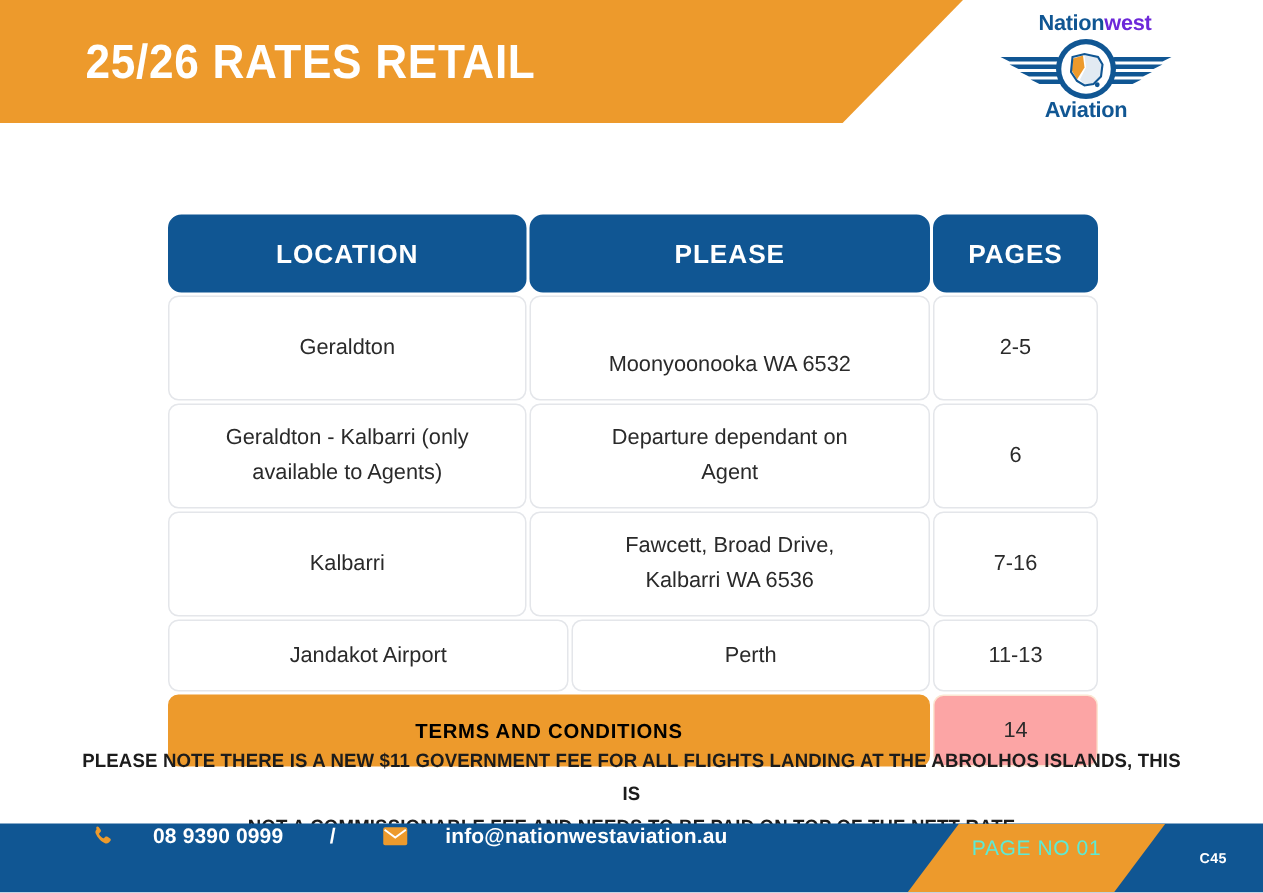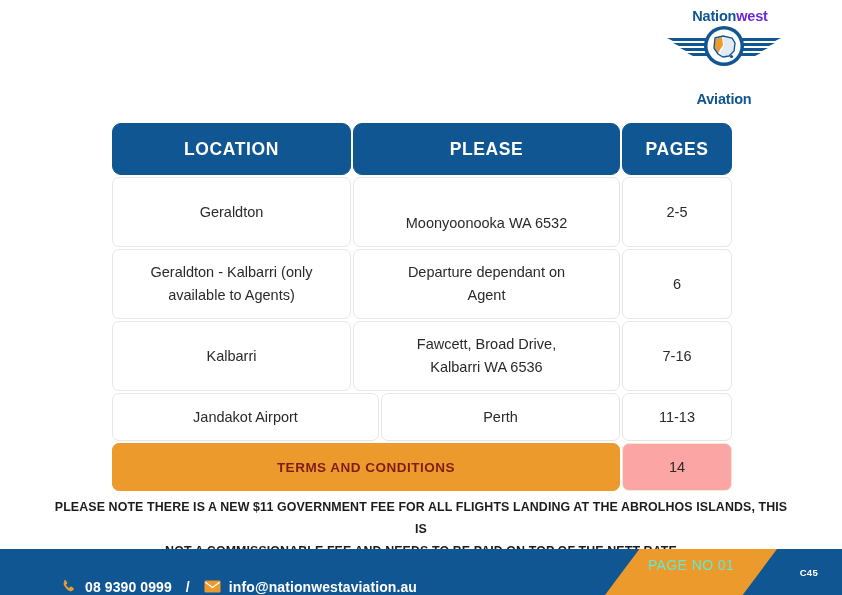--- a/index.html
+++ b/index.html
@@ -84,21 +84,20 @@
   .logo-bottom {
     position: absolute;
     left: 0;
     top: 58px;
     width: 122px;
     text-align: center;
     font-size: 14.5px;
     font-weight: bold;
     color: #105693;
     letter-spacing: -0.2px;
-    margin-top: 25px;
   }
 
   
   .table {
     position: absolute;
     left: 112px;
     top: 123px;
     width: 620px;
   }
   .trow {
@@ -126,32 +125,32 @@
 
   .head .cell {
     background: #105693;
     border-color: #105693;
     color: #ffffff;
     font-size: 17.5px;
     font-weight: bold;
     letter-spacing: 0.6px;
     border-radius: 9px;
   }
-  .head { height: 52px; }
+  .head { height: 52px; margin-top: 20px; }
   .head .cell { height: 52px; }
 
   .r-tall .cell { height: 70px; }
   .r-short .cell { height: 48px; }
 
   .terms-cell {
     width: 508px;
     flex: 0 0 508px;
     background: #ed9a2c;
     border-color: #ed9a2c;
-    color: #7f1d1d;
+    color: #000000;
     font-size: 13.5px;
     font-weight: bold;
     letter-spacing: 0.5px;
     height: 48px;
   }
   .pages-highlight {
     background: #fca5a5;
     border-color: #fbe6d2;
     height: 48px;
   }
@@ -181,22 +180,22 @@
     height: 46px;
     background: #105693;
     overflow: hidden;
   }
   .footer-contact {
     position: absolute;
     left: 60px;
     top: 0;
     height: 46px;
     display: flex;
-    align-items: flex-end;
-    gap: 0;
+    align-items: flex-start;
+    gap: 17px;
     color: #ffffff;
     font-size: 14px;
     font-weight: bold;
     letter-spacing: 0.1px;
   }
   .ficon {
     display: inline-flex;
     align-items: center;
     justify-content: center;
     width: 17px;
@@ -243,20 +242,24 @@
     font-size: 9.5px;
     font-weight: bold;
     letter-spacing: 0.3px;
   }
 </style>
 </head>
 <body>
 
 <div class="page">
 
+  <div class="header">
+    <div class="header-band"></div>
+    <div class="header-title">25/26 RATES RETAIL</div>
+  </div>
 
   <div class="logo">
     <div class="logo-top">
       <span class="t-nation">Nation</span><span class="t-west">west</span>
     </div>
     <div class="logo-emblem">
       <svg width="122" height="42" viewBox="0 0 122 42" xmlns="http://www.w3.org/2000/svg">
         <g fill="#105693">
           <path d="M4 13 L42 13 L49 16 L10 16 Z"></path>
           <path d="M10 18 L44 18 L50 21 L16 21 Z"></path>

